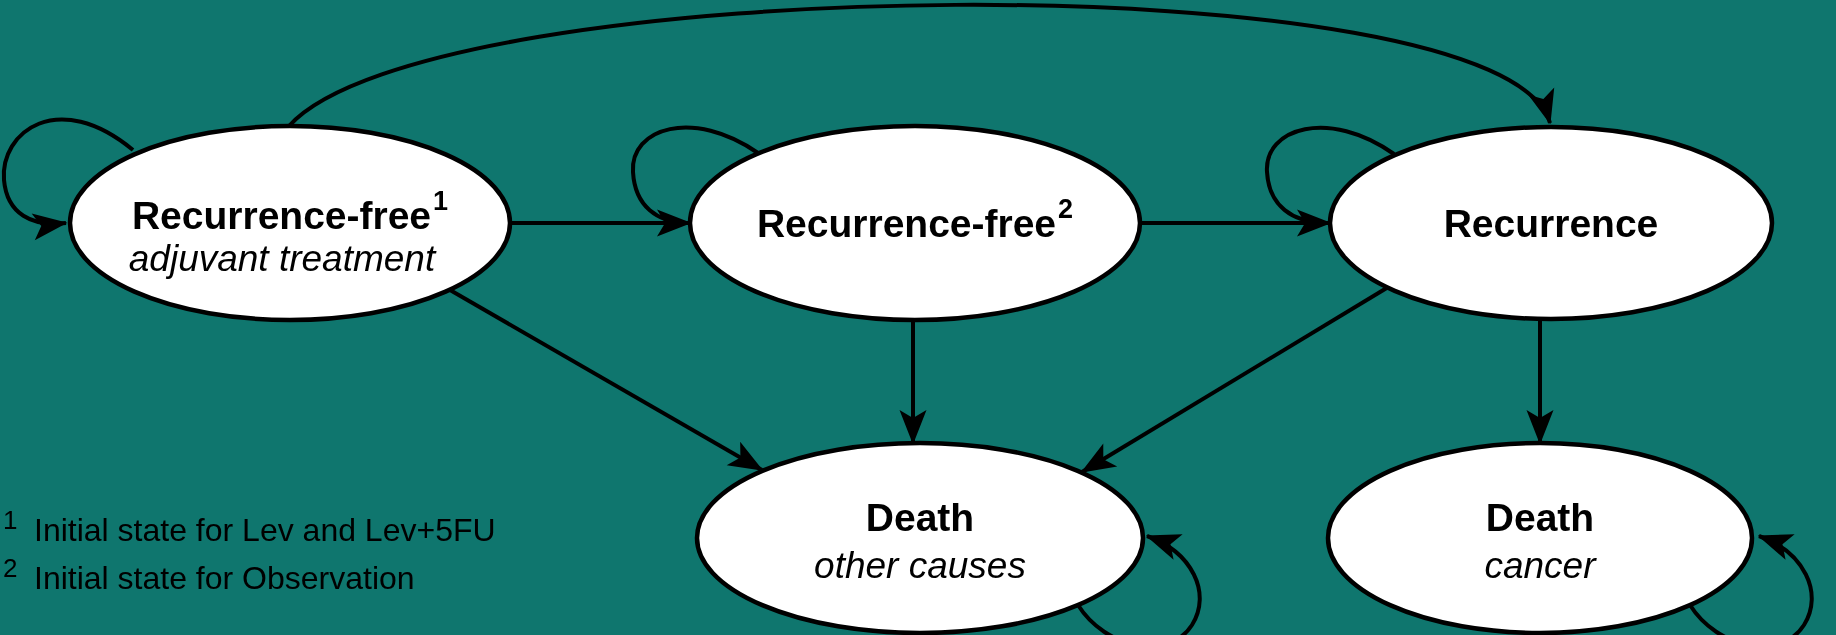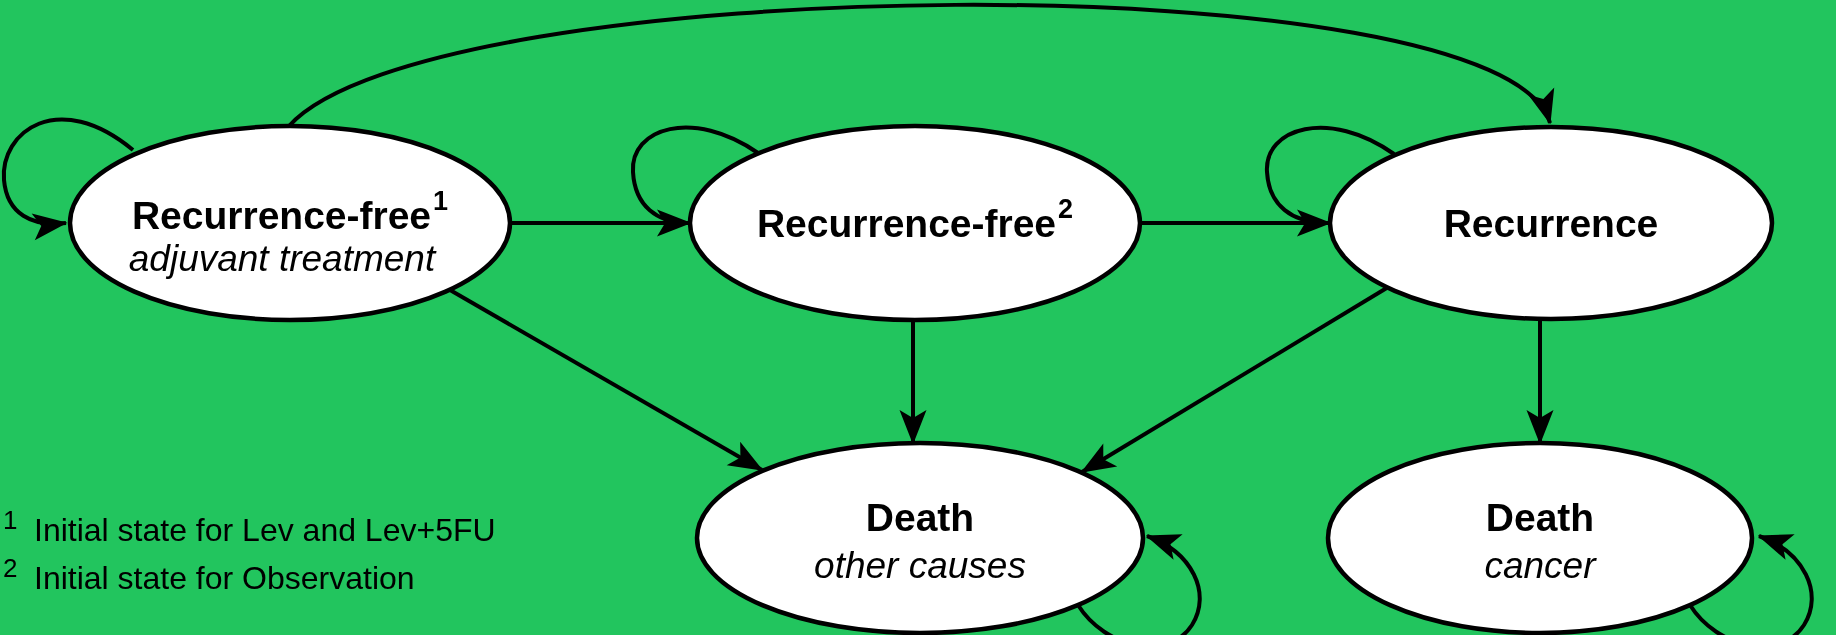--- a/index.html
+++ b/index.html
@@ -1,20 +1,20 @@
 <!DOCTYPE html>
 <html><head>
 <meta charset="utf-8">
 <style>
   html, body { margin: 0; padding: 0; background: #ffffff; }
   .canvas {
     position: relative;
     width: 1836px;
     height: 635px;
-    background: #22c55e;
+    background: #0f766e;
     overflow: hidden;
     font-family: "Liberation Sans", sans-serif;
   }
   svg { display: block; width: 1836px; height: 635px; }
   .edge {
     fill: none;
     stroke: #000000;
     stroke-width: 4;
   }
   .node-ellipse {

